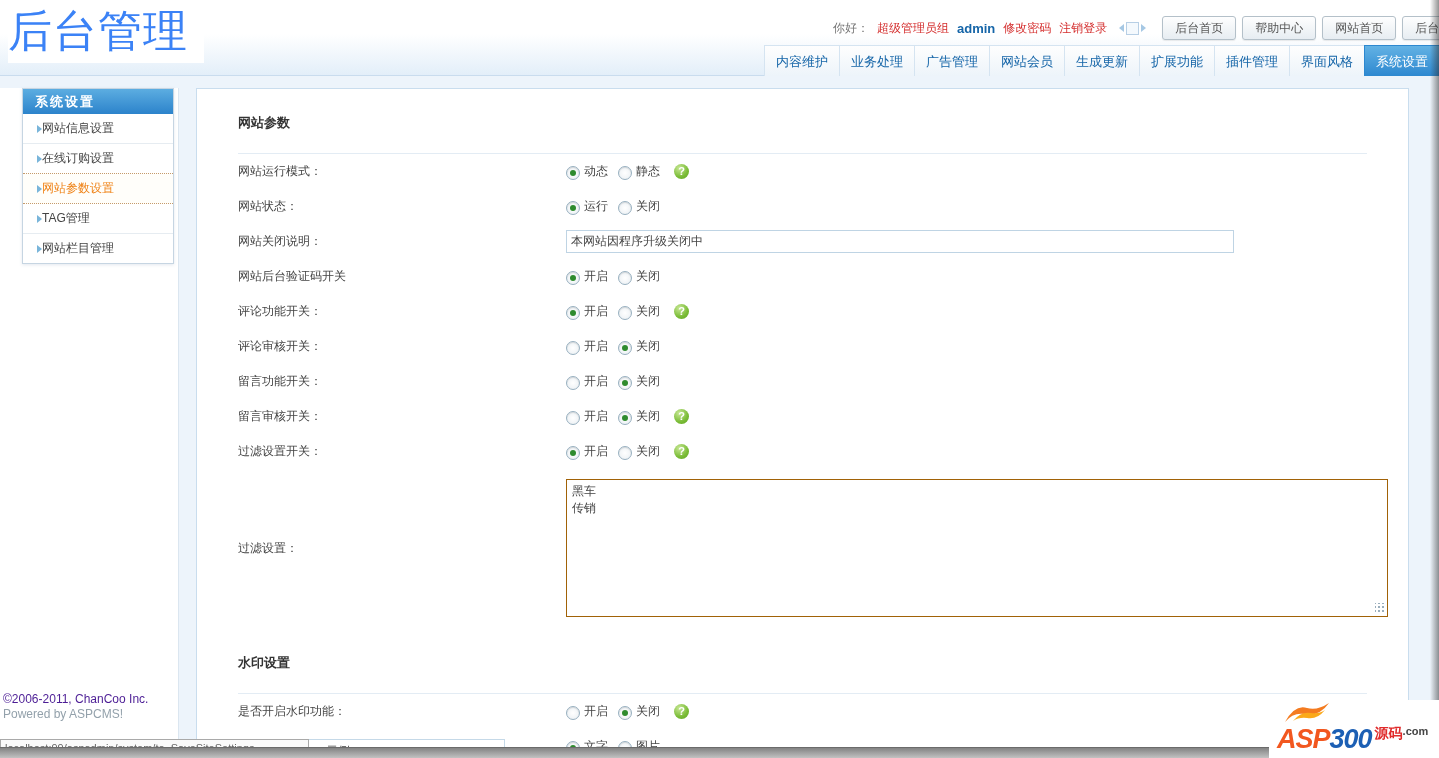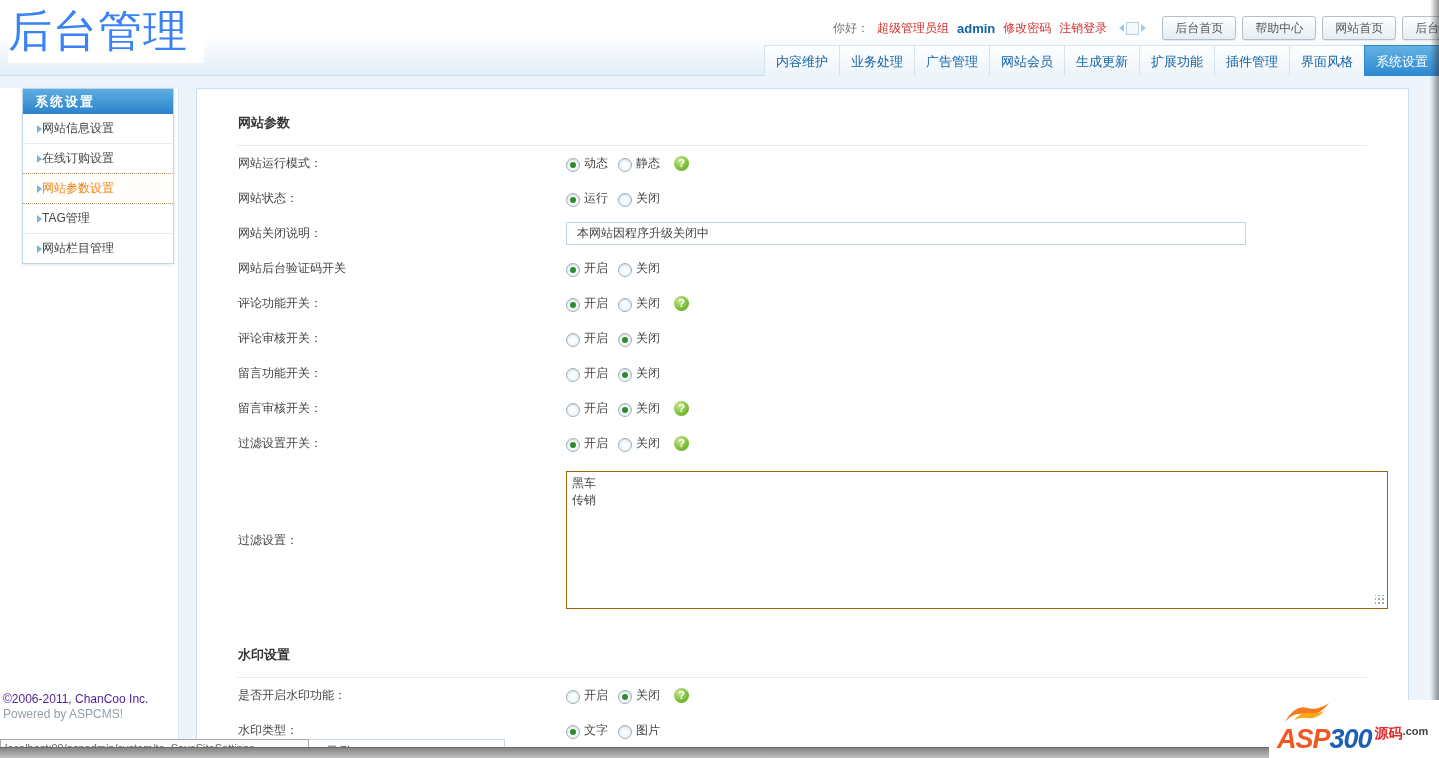--- a/index.html
+++ b/index.html
@@ -33,34 +33,34 @@
   .sb-head{height:25px;line-height:25px;background:linear-gradient(#5cade1,#2c83cb);color:#fff;
     font-weight:bold;padding-left:12px;letter-spacing:2px;font-size:13px}
   .sb-item{height:29px;padding-left:14px;border-bottom:1px solid #e6ecf1;color:#444;cursor:pointer;
     display:flex;align-items:center;}
   .sb-item:last-child{border-bottom:none}
   .arrow{width:0;height:0;border-top:4px solid transparent;border-bottom:4px solid transparent;border-left:5px solid #79b5da;flex:none}
   .sb-item.active{color:#ef8318;border-top:1px dotted #c59a6b;border-bottom:1px dotted #c59a6b;margin-top:-1px;background:#fffefa}
   
   .panel{position:absolute;left:196px;top:88px;width:1211px;height:920px;background:#fff;border:1px solid #c9ddee;z-index:1}
   .content{padding:0 41px}
-  .sec-title{padding:25px 0 13px;border-bottom:1px solid #e3ecf4;font-weight:bold;font-size:13px;color:#333}
+  .sec-title{padding:25px 0 21px;border-bottom:1px solid #e3ecf4;font-weight:bold;font-size:13px;color:#333}
   .frow{display:flex;align-items:center;height:35px}
   .frow-ta{height:auto;margin:10px 0 12px}
   .flabel{width:328px;flex:none;color:#444}
   .fctrl{display:flex;align-items:center}
   .opt{display:inline-flex;align-items:flex-end;margin-right:10px;cursor:pointer}
   .radio{width:12px;height:12px;border-radius:50%;border:1px solid #98b0c0;background:radial-gradient(#ffffff,#e8eef2);
     margin-right:4px;position:relative;box-shadow:inset 0 1px 1px rgba(0,0,0,.12);flex:none}
   .radio.checked::after{content:"";position:absolute;left:3px;top:3px;width:6px;height:6px;border-radius:50%;background:#2e8b2e}
   .help{width:15px;height:15px;border-radius:50%;margin-left:4px;color:#fff;font-weight:bold;font-size:11px;
     text-align:center;line-height:15px;cursor:pointer;flex:none;
     background:radial-gradient(circle at 35% 28%,#c7e794,#7abc36 60%,#5fa524)}
   .help::after{content:"?"}
-  .txt{width:658px;height:17px;border:1px solid #bfd4e4;padding:2px 10px;font:12px "Liberation Sans","DejaVu Sans",sans-serif;color:#444}
+  .txt{width:658px;height:17px;border:1px solid #bfd4e4;padding:2px 4px;font:12px "Liberation Sans","DejaVu Sans",sans-serif;color:#444}
   .tawrap{position:relative}
   .ta{width:810px;height:130px;border:1px solid #a16207;padding:3px 5px;display:block;resize:none;
     font:12px "Liberation Sans","DejaVu Sans",sans-serif;color:#444}
   .grip{position:absolute;right:3px;bottom:4px;width:10px;height:10px;cursor:nwse-resize;
     background-image:radial-gradient(#9aaebc 1px,transparent 1.3px);background-size:4px 4px;background-position:bottom right}
   
   .partial-input{position:absolute;left:303px;top:739px;width:178px;height:30px;border:1px solid #c5d9e8;
     background:#fff;padding:3px 0 0 22px;z-index:4;color:#444}
   .powered{position:absolute;left:3px;top:707px;color:#93a1ab;z-index:3}
   .copyright{position:absolute;left:3px;top:692px;color:#4c1d95;z-index:3}

